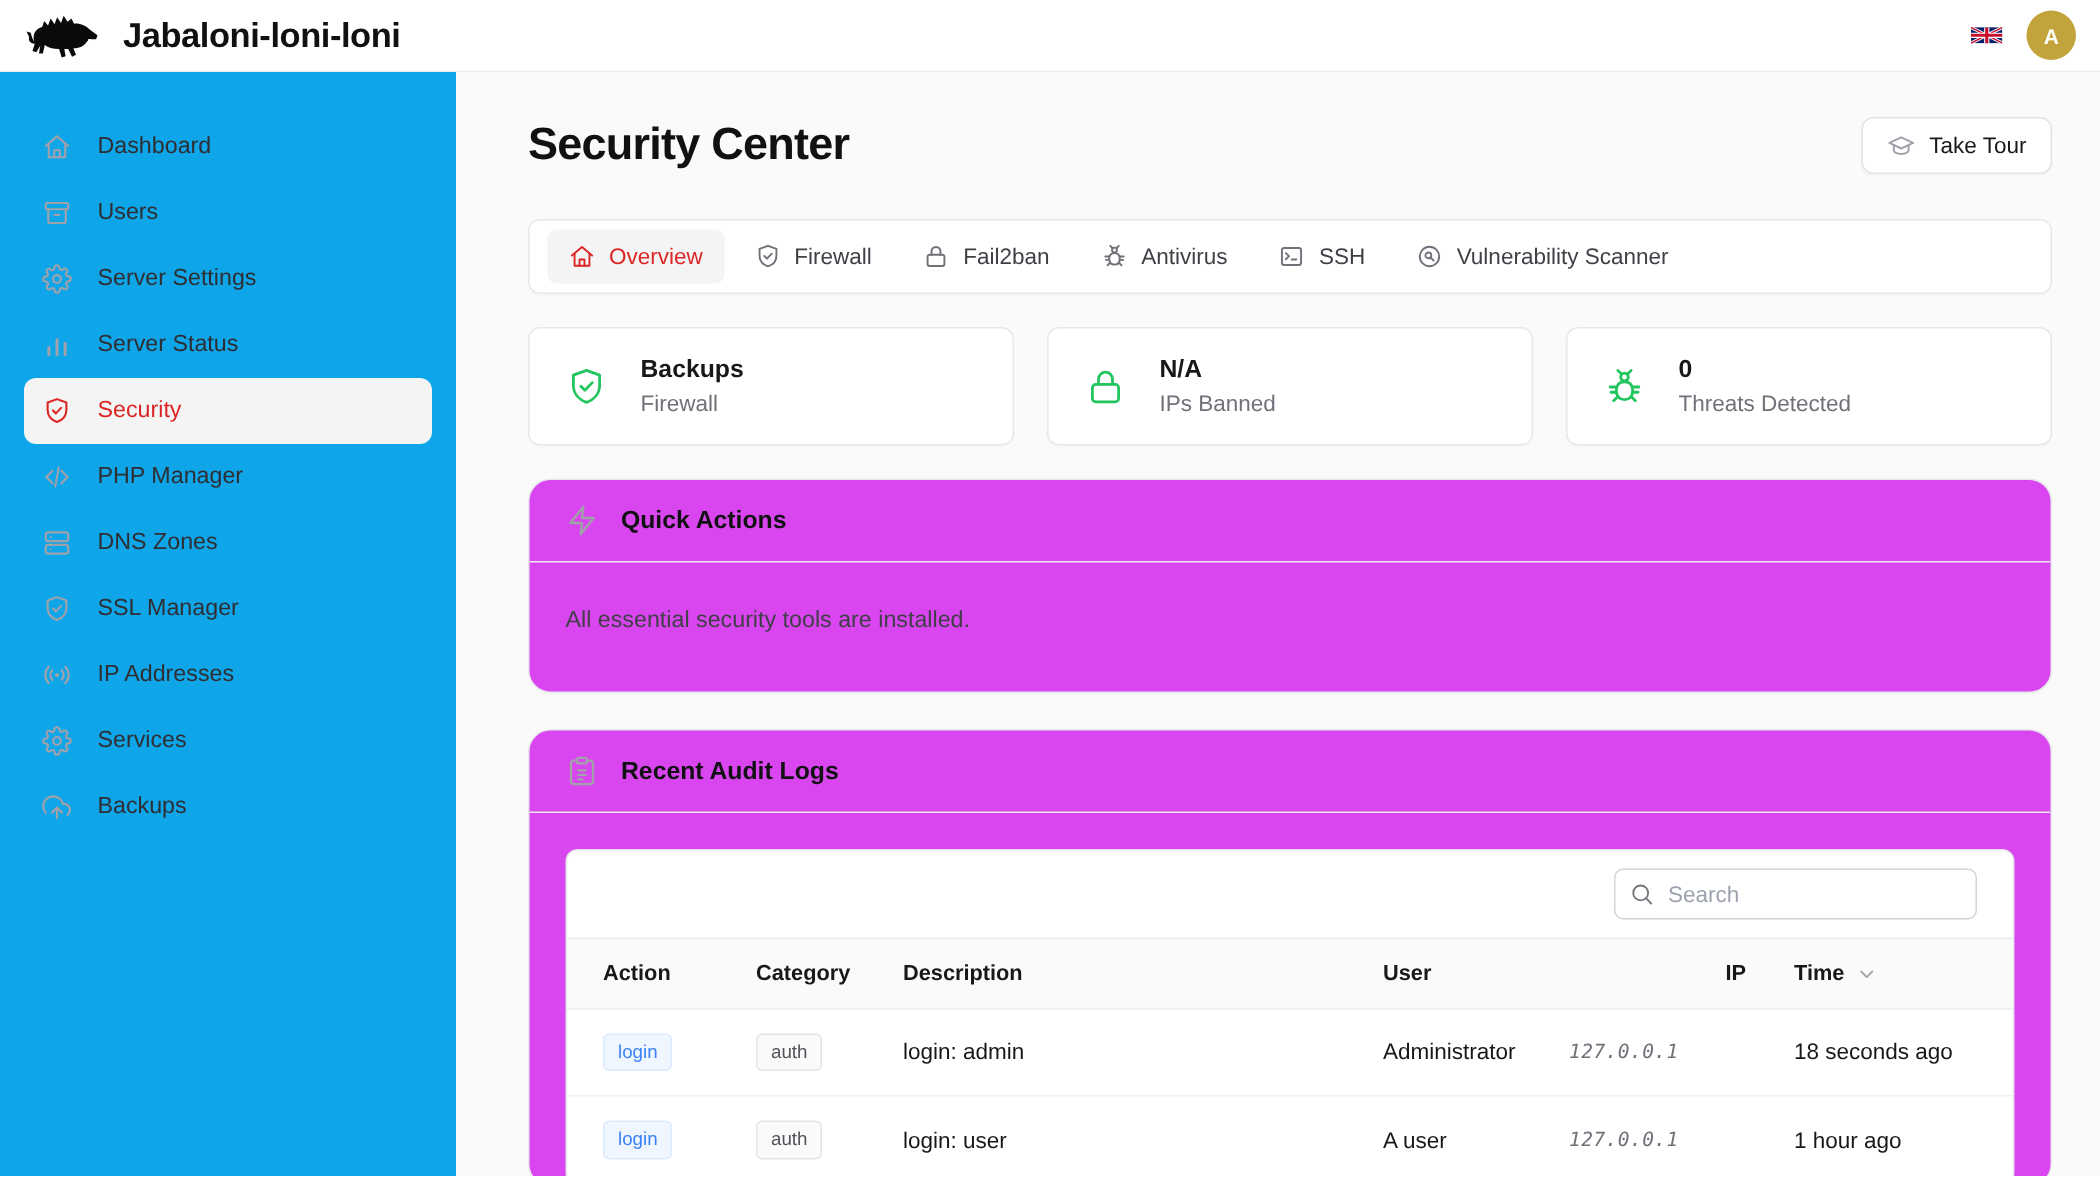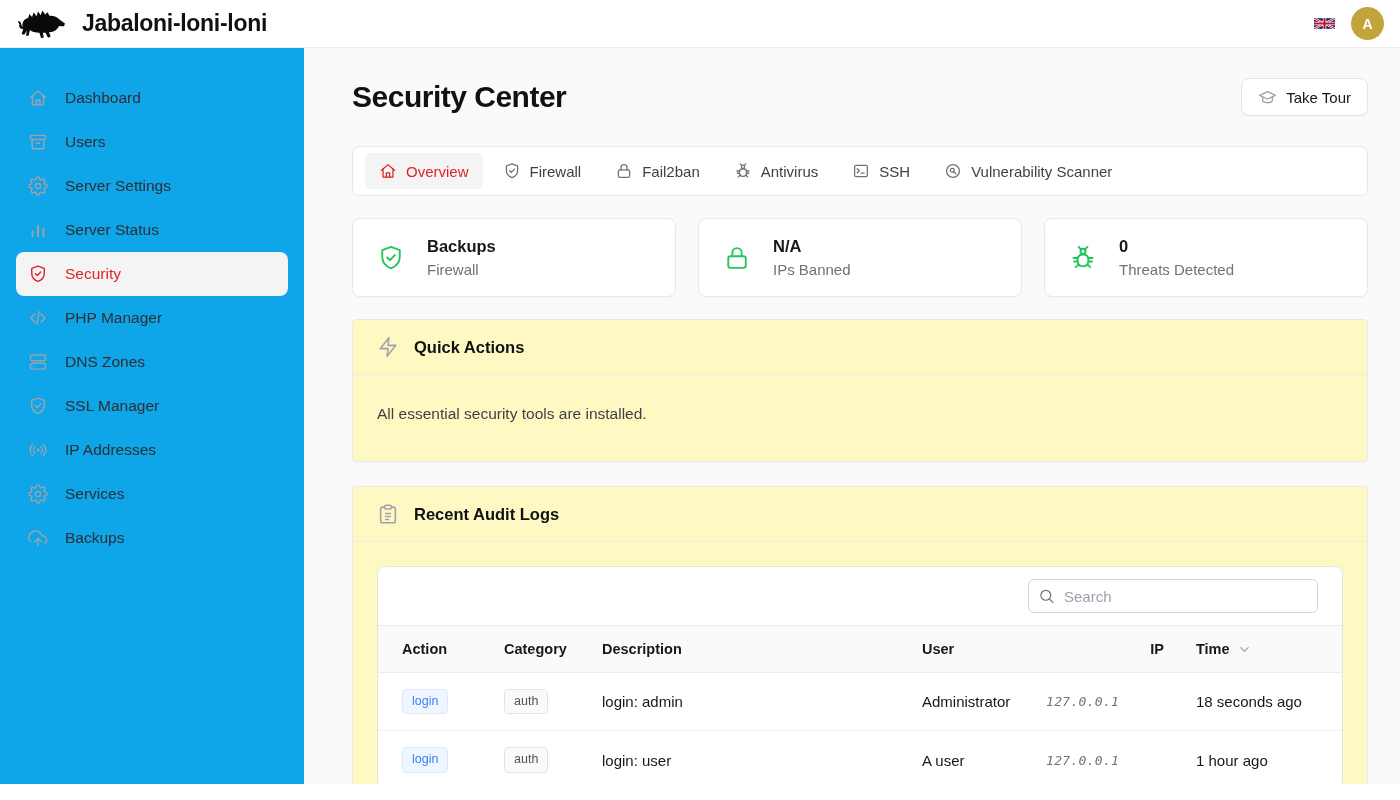--- a/index.html
+++ b/index.html
@@ -49,32 +49,32 @@
 
   
   .cards { display: flex; gap: 22px; margin-bottom: 22px; }
   .scard { flex: 1; background: #fff; border: 1px solid #e8e8ec; border-radius: 8px;
            padding: 18px 24px; display: flex; align-items: center; gap: 22px; box-shadow: 0 1px 2px rgba(0,0,0,0.02); }
   .scard .ic { width: 28px; height: 28px; color: #22c55e; flex-shrink: 0; stroke-width: 1.6; }
   .scard-value { font-size: 16.5px; font-weight: 700; color: #18181b; margin-bottom: 5px; }
   .scard-label { font-size: 15px; color: #71717a; }
 
   
-  .panel { background: #fef9c3; border: 1px solid #e8e8ec; border-radius: 4px; box-shadow: 0 1px 2px rgba(0,0,0,0.02); }
+  .panel { background: #d946ef; border: 1px solid #e8e8ec; border-radius: 15px; box-shadow: 0 1px 2px rgba(0,0,0,0.02); }
   .panel-head { display: flex; align-items: center; gap: 15px; padding: 16px 24px; border-bottom: 1px solid #ececf0; }
   .panel-head .ic { width: 22px; height: 22px; color: #a1a1aa; }
   .panel-title { font-size: 16.5px; font-weight: 700; color: #111113; }
   .qa-panel { margin-bottom: 24px; }
   .qa-body { padding: 30px 24px 38px; font-size: 15.5px; color: #3f3f46; }
 
   
   .audit-body { padding: 24px 24px 0; }
   .table-card { border: 1px solid #e4e4e7; border-radius: 8px; overflow: hidden; background: #fff; }
   .search-row { display: flex; justify-content: flex-end; padding: 12px 24px; }
-  .search-wrap { position: relative; width: 290px; }
+  .search-wrap { position: relative; width: 242px; }
   .search-wrap .ic { position: absolute; left: 10px; top: 50%; transform: translateY(-50%);
                      width: 17px; height: 17px; color: #71717a; }
   .search-input { width: 100%; height: 34px; border: 1px solid #d4d4d8; border-radius: 6px;
                   padding: 0 10px 0 35px; font-size: 15px; font-family: "Liberation Sans", sans-serif; color: #18181b; outline: none; }
   .search-input::placeholder { color: #9ca3af; }
 
   table { width: 100%; border-collapse: collapse; }
   thead tr { background: #fafafa; border-top: 1px solid #ececf0; }
   th { text-align: left; font-size: 14.5px; font-weight: 700; color: #18181b; padding: 15px 16px; }
   th:first-child, td:first-child { padding-left: 24px; }

